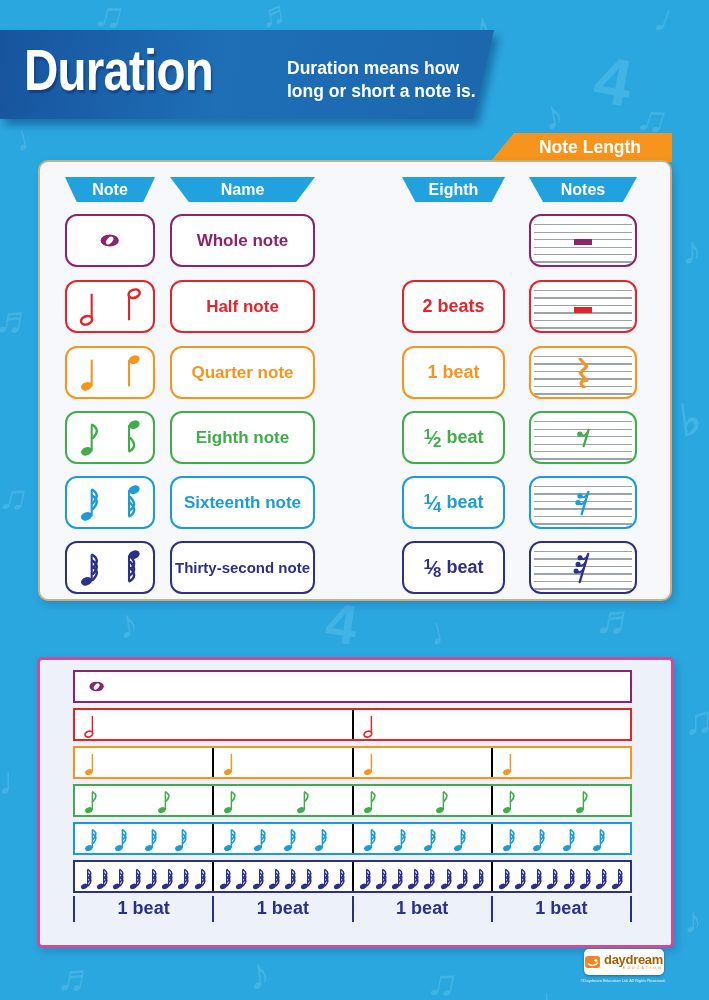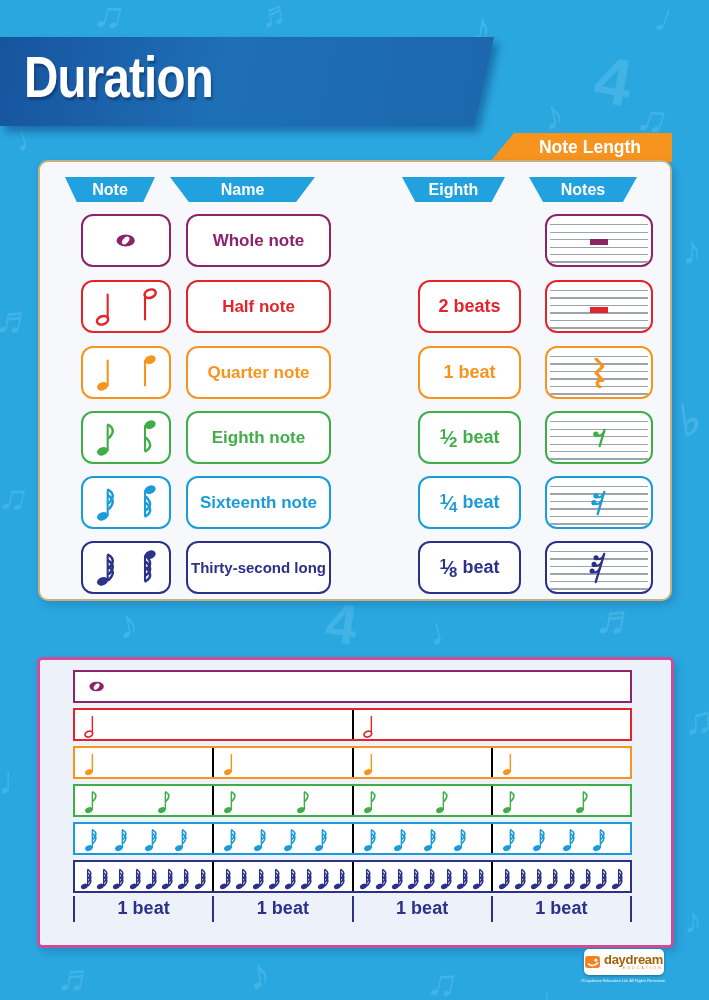--- a/index.html
+++ b/index.html
@@ -7,21 +7,21 @@
           font-family:"Liberation Sans",sans-serif;}
   
   #watermarks{position:absolute;inset:0;z-index:0;}
   .wm{position:absolute;color:#55BDEA;opacity:.55;font-weight:bold;line-height:1;
       pointer-events:none;user-select:none;}
   
   .banner-wrap{position:absolute;left:0;top:30px;z-index:2;
       filter:drop-shadow(5px 6px 4px rgba(5,45,105,.45));}
   .banner{width:494px;height:89px;position:relative;
       background:linear-gradient(100deg,#17549E 0%,#1E6FB6 45%,#1C67AE 100%);
-      clip-path:polygon(0 0,100% 0,95.9% 100%,0 100%);margin-top:7px;}
+      clip-path:polygon(0 0,100% 0,95.9% 100%,0 100%);}
   .title{position:absolute;left:24px;top:11px;font-size:58px;line-height:1;font-weight:bold;
       color:#fff;letter-spacing:-1px;transform:scaleX(.82);transform-origin:left center;
       text-shadow:2px 3px 2px rgba(0,20,60,.35);white-space:nowrap;}
   .subtitle{position:absolute;left:287px;top:27px;font-size:17.5px;font-weight:bold;color:#fff;line-height:1.3;}
   
   .tab{position:absolute;color:#fff;font-weight:bold;z-index:2;box-sizing:border-box;}
   .tab-orange{left:490px;top:133px;width:182px;height:29px;background:#F7941E;
       clip-path:polygon(24px 0,100% 0,100% 100%,0 100%);
       font-size:17.5px;line-height:29px;text-align:center;padding-left:18px;}
   .tab-pink{left:37px;top:627px;width:237px;height:30px;background:#EE2A7B;
@@ -31,21 +31,21 @@
   .panel{position:absolute;box-sizing:border-box;z-index:3;}
   .panel1{left:38px;top:160px;width:634px;height:441px;background:#F6F8FC;
       border:2px solid #C8B17C;border-radius:10px;box-shadow:3px 4px 8px rgba(10,60,120,.25);}
   .colhead{position:absolute;top:15px;height:25px;background:#21A2DF;color:#fff;font-weight:bold;
       font-size:16px;line-height:25px;text-align:center;
       clip-path:polygon(0 0,100% 0,87% 100%,13% 100%);
       filter:drop-shadow(2px 2px 1px rgba(10,60,120,.18));}
   .ch0{left:25px;width:90px}.ch1{left:130px;width:145px}.ch2{left:362px;width:103px}.ch3{left:489px;width:108px}
   .trow{position:absolute;left:0;width:100%;height:53px;}
   .tbox{position:absolute;top:0;height:53px;background:#fff;border:2.5px solid;border-radius:12px;
-      box-sizing:border-box;display:flex;align-items:center;justify-content:center;margin-left:16px;}
+      box-sizing:border-box;display:flex;align-items:center;justify-content:center;}
   .b-note{left:25px;width:90px;gap:15px;}
   .b-name{left:130px;width:145px;font-weight:bold;font-size:17px;white-space:nowrap;}
   .b-len{left:362px;width:103px;font-weight:bold;font-size:18px;white-space:nowrap;}
   .b-rest{left:489px;width:108px;overflow:hidden;}
   .note-glyph{display:flex;align-items:center;}
   .staff{position:absolute;left:3px;right:3px;top:8px;height:39px;
       background:repeating-linear-gradient(to bottom,#9BA3AB 0 1.4px,transparent 1.4px 7.5px);}
   .rest-bar{position:absolute;width:18px;height:6px;left:50%;transform:translateX(-50%);}
   .rest-glyph{position:relative;z-index:1;display:flex;}
   .fnum{font-size:15px;transform:translateY(-4px);display:inline-block;}
@@ -104,20 +104,24 @@
       <span class="wm" style="left: 58px; top: 958px; font-size: 40px; transform: rotate(10deg);">♬</span>
       <span class="wm" style="left: 248px; top: 952px; font-size: 44px; transform: rotate(-8deg);">♪</span>
       <span class="wm" style="left: 428px; top: 962px; font-size: 40px; transform: rotate(12deg);">♫</span>
       <span class="wm" style="left: 538px; top: 983px; font-size: 34px; transform: rotate(0deg);">♩</span>
       <span class="wm" style="left: 684px; top: 903px; font-size: 36px; transform: rotate(0deg);">♪</span>
     </div>
 
   <div class="banner-wrap">
     <div class="banner">
       <div class="title">Duration</div>
+      <div class="subtitle">
+        <span>Duration means how</span><br>
+        <span>long or short a note is.</span>
+      </div>
     </div>
   </div>
 
   <div class="tab tab-orange">Note Length</div>
 
   <div class="panel panel1">
     <div class="colhead ch0">Note</div>
     <div class="colhead ch1">Name</div>
     <div class="colhead ch2">Eighth</div>
     <div class="colhead ch3">Notes</div>
@@ -277,21 +281,21 @@
        <span class="note-glyph">
               <svg width="24.7" height="38" viewBox="0 0 26 40">
                 <rect x="10.5" y="6.5" width="2.2" height="27.5" fill="#2B3189"></rect>
                 <ellipse cx="17" cy="6" rx="6" ry="4.3" transform="rotate(-21 17 6)" fill="#2B3189"></ellipse>
                 <path d="M12.2 34 C18.7 30 18.2 25.5 13 20" stroke="#2B3189" stroke-width="2.6" fill="none" stroke-linecap="round"></path>
                 <path d="M12.2 27.8 C18.7 23.8 18.2 19.3 13 13.8" stroke="#2B3189" stroke-width="2.6" fill="none" stroke-linecap="round"></path>
                 <path d="M12.2 21.6 C18.7 17.6 18.2 13.1 13 7.6" stroke="#2B3189" stroke-width="2.6" fill="none" stroke-linecap="round"></path>
               </svg>
             </span>
           </div>
-          <div class="tbox b-name" style="border-color:#2B3189;color:#2B3189;font-size:15px;">Thirty-second long</div>
+          <div class="tbox b-name" style="border-color:#2B3189;color:#2B3189;font-size:15px;">Thirty-second note</div>
           <div class="tbox b-len" style="border-color:#2B3189;color:#2B3189">
             <span class="fnum">1</span>
             <span class="fslash">⁄</span>
             <span class="fden">8</span>
             <span class="lunit">beat</span>
           </div>
           <div class="tbox b-rest" style="border-color:#2B3189">
             <div class="staff"></div>
             <span class="rest-glyph">
               <svg width="20" height="34" viewBox="0 0 20 36">

